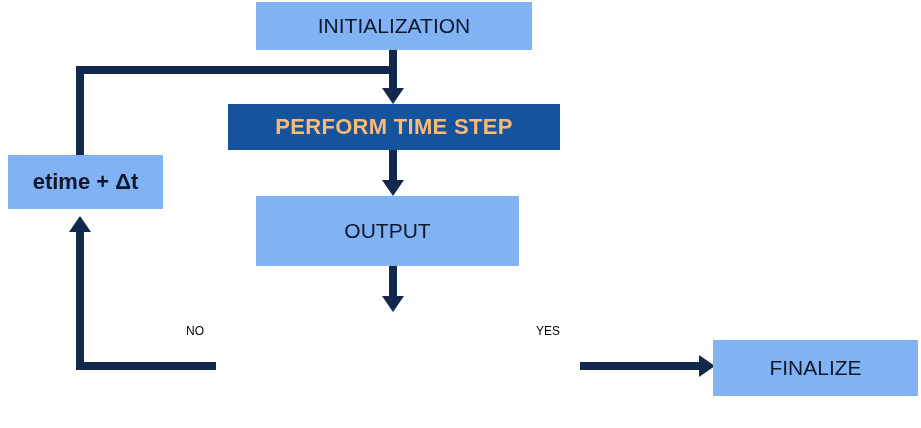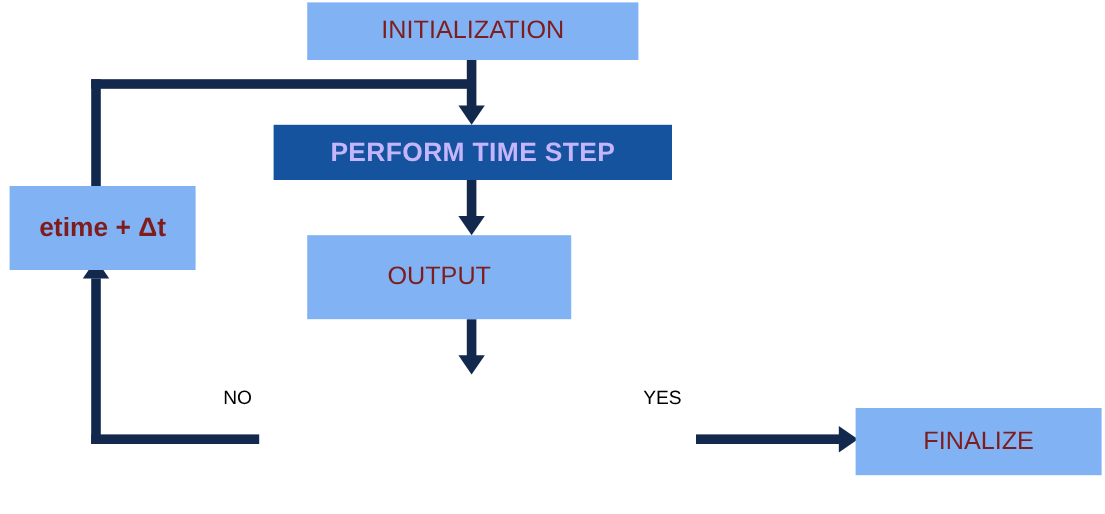--- a/index.html
+++ b/index.html
@@ -22,45 +22,45 @@
     box-sizing: border-box;
     display: flex;
     align-items: center;
     justify-content: center;
     text-align: center;
     line-height: 1.18;
     z-index: 3;
   }
   .box-light {
     background: #81b3f4;
-    color: #7f1d1d;
+    color: #0f172a;
   }
   .box-dark {
     background: #15539e;
-    color: #c4b5fd;
+    color: #fdba74;
     font-weight: bold;
   }
 
   
   #node-init {
     left: 256px; top: 2px; width: 276px; height: 48px;
     font-size: 21px;
   }
   #node-step {
     left: 228px; top: 104px; width: 332px; height: 46px;
     font-size: 22px;
     letter-spacing: 0.3px;
   }
   #node-output {
-    left: 256px; top: 196px; width: 220px; height: 70px;
+    left: 256px; top: 196px; width: 263px; height: 70px;
     font-size: 21px;
     flex-direction: column;
   }
   #node-etime {
-    left: 8px; top: 155px; width: 155px; height: 70px;
+    left: 8px; top: 155px; width: 155px; height: 54px;
     font-size: 22px;
     font-weight: bold;
   }
   #node-finalize {
     left: 713px; top: 340px; width: 205px; height: 56px;
     font-size: 21px;
     justify-content: center;
   }
 
   
@@ -110,21 +110,21 @@
   }
   .arrow-right {
     border-top: 11px solid transparent;
     border-bottom: 11px solid transparent;
     border-left: 16px solid #12284c;
   }
 
   .edge-label {
     position: absolute;
     color: #000000;
-    font-size: 16px;
+    font-size: 12px;
     z-index: 4;
     white-space: nowrap;
   }
 </style>
 </head>
 <body>
 
 <div id="canvas">
 
   <div class="line" style="left:389px; top:50px; width:8px; height:40px;"></div>

